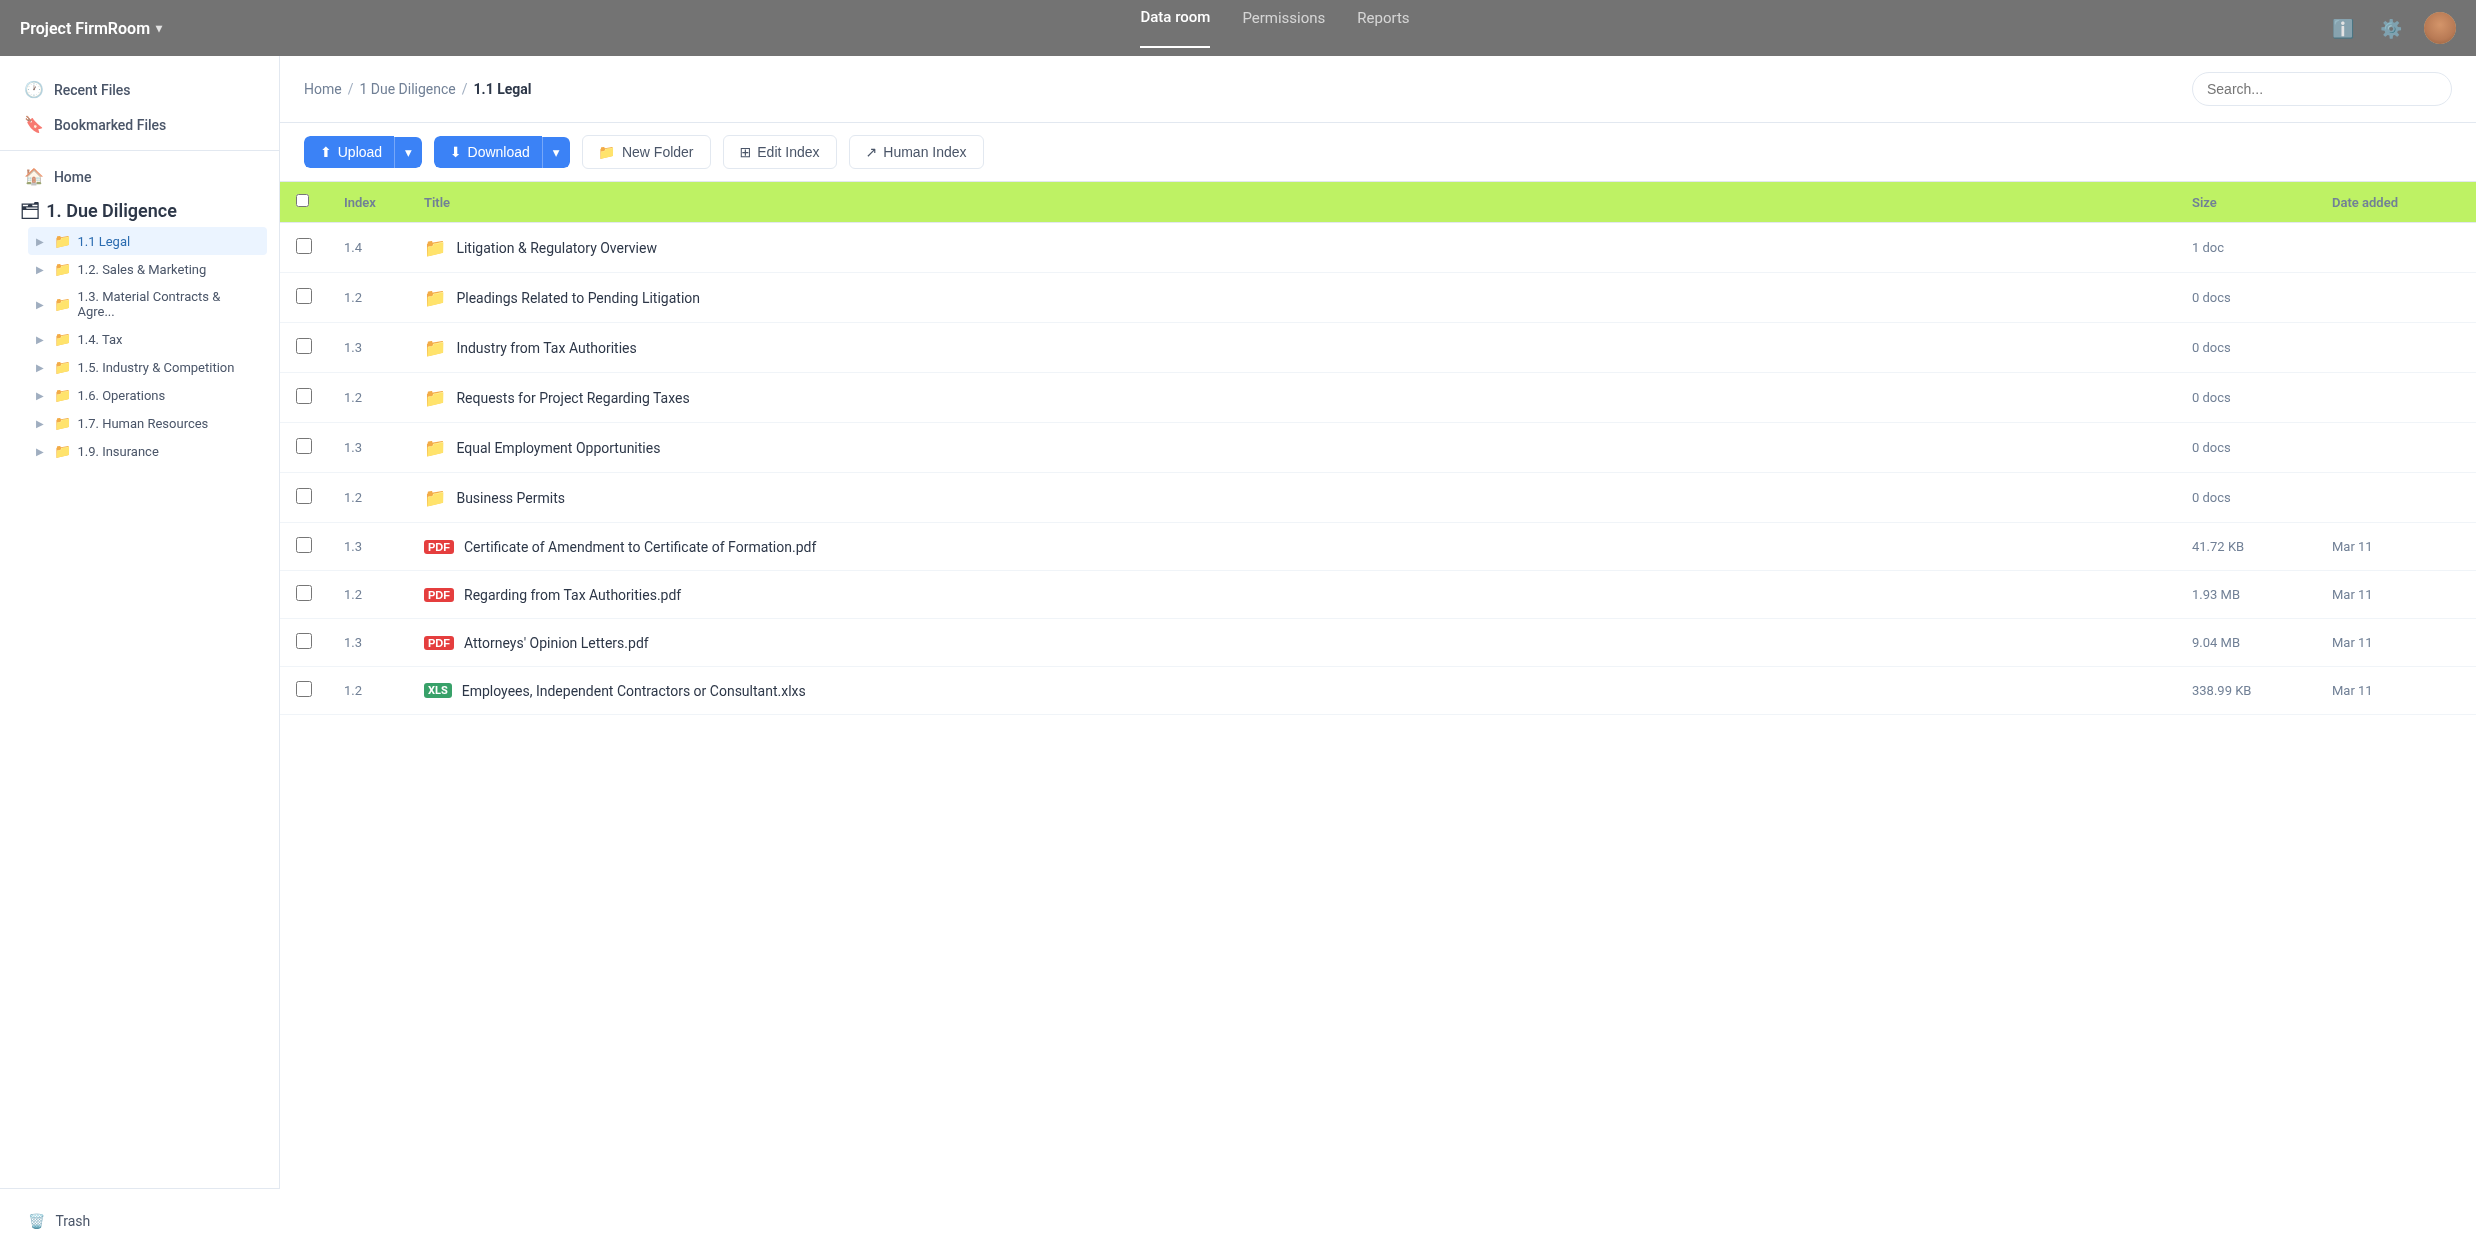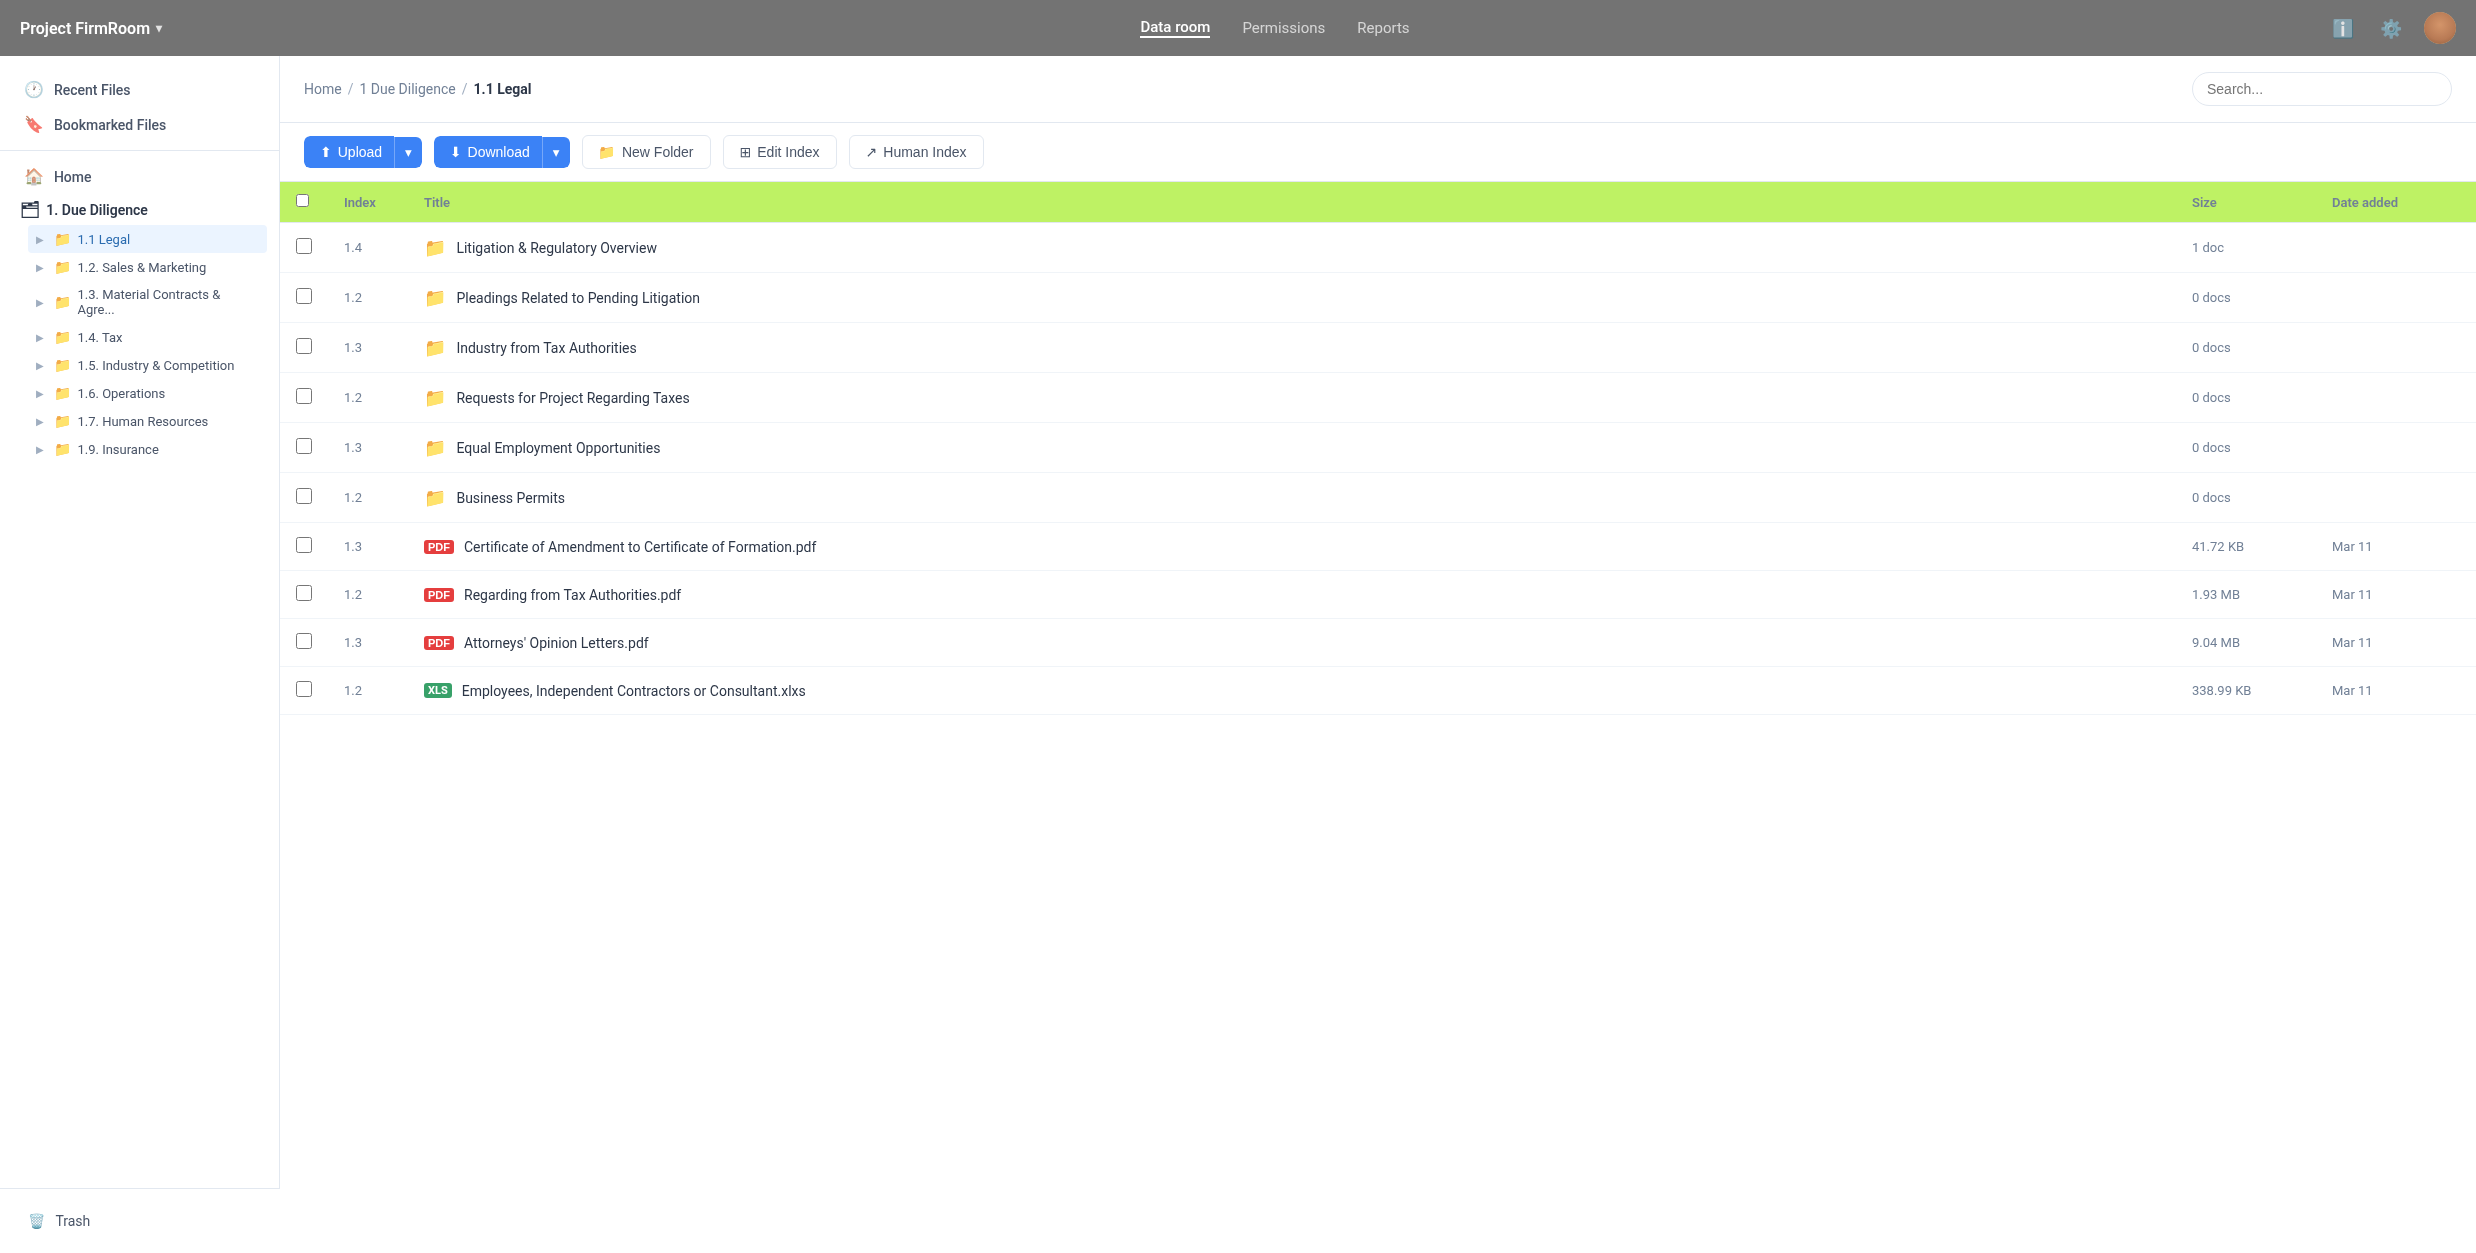--- a/index.html
+++ b/index.html
@@ -31,21 +31,21 @@
       display: flex;
       align-items: center;
       gap: 32px;
       flex: 1;
       justify-content: center;
     }
     .top-nav-tab {
       color: rgba(255,255,255,0.7);
       font-size: 15px;
       cursor: pointer;
-      padding-bottom: 0;
+      padding-bottom: 20px;
       text-decoration: none;
     }
     .top-nav-tab.active {
       color: white;
       border-bottom: 2px solid white;
       font-weight: 500;
     }
     .top-nav-icons {
       display: flex;
       align-items: center;
@@ -325,21 +325,21 @@
       <div class="sidebar-divider"></div>
 
       <div class="sidebar-section">
         <div class="sidebar-item">
           <span class="icon">🏠</span>
           <span class="label">Home</span>
         </div>
 
         <div class="tree-parent">
           <span style="font-size:16px;">🗂</span>
-          <span style="font-size:14px; font-weight:600;">1. Due Diligence</span>
+          <span style="font-size:18px; font-weight:600;">1. Due Diligence</span>
         </div>
 
         <div class="tree-children">
 
           <div class="tree-item active">
             <span class="expand-icon">▶</span>
             <span class="folder-icon">📁</span>
             <span class="item-label">1.1 Legal</span>
           </div>
 

